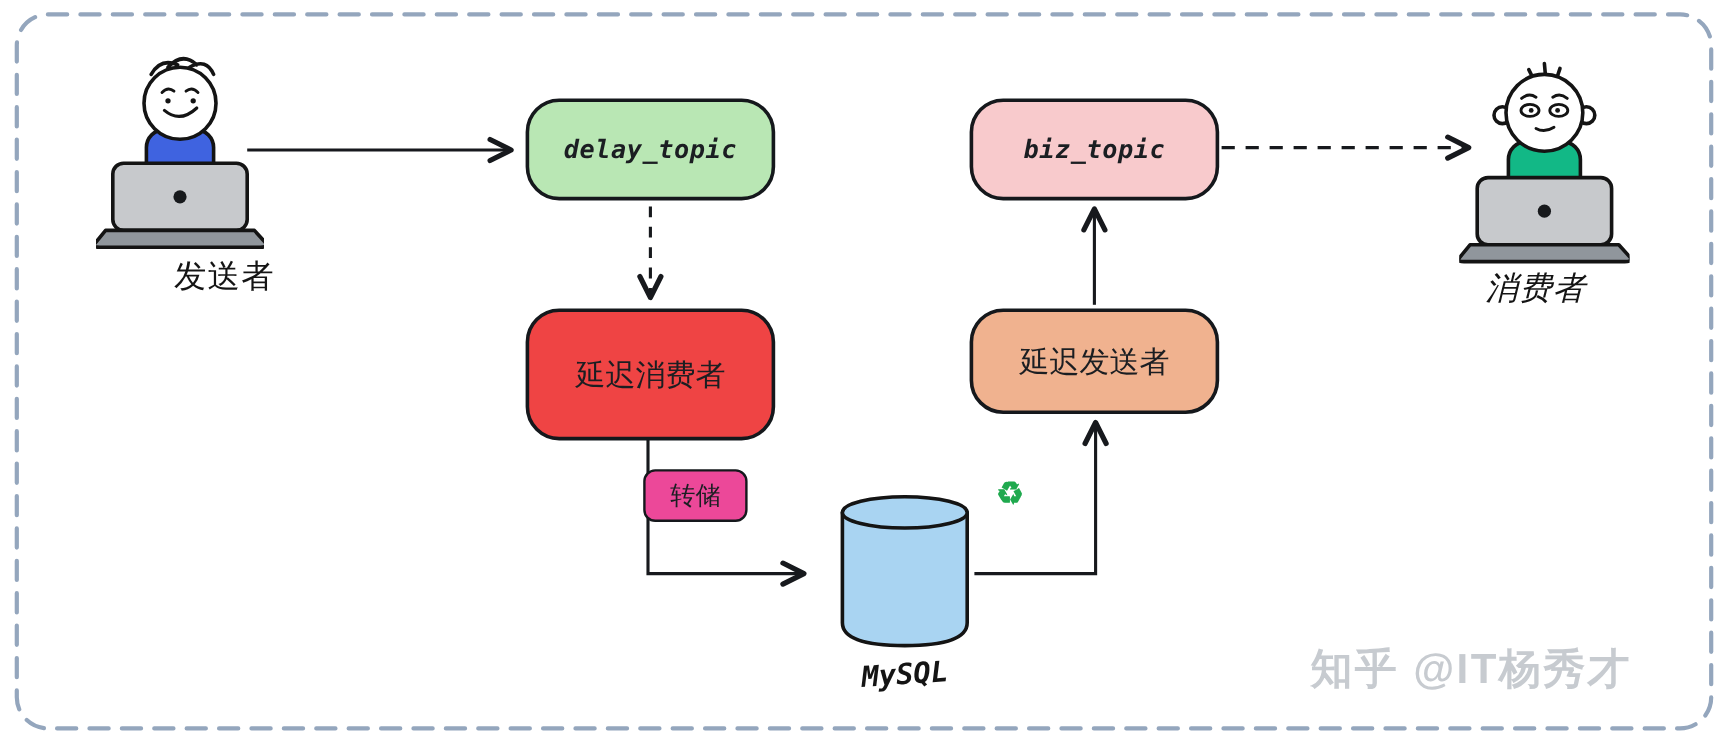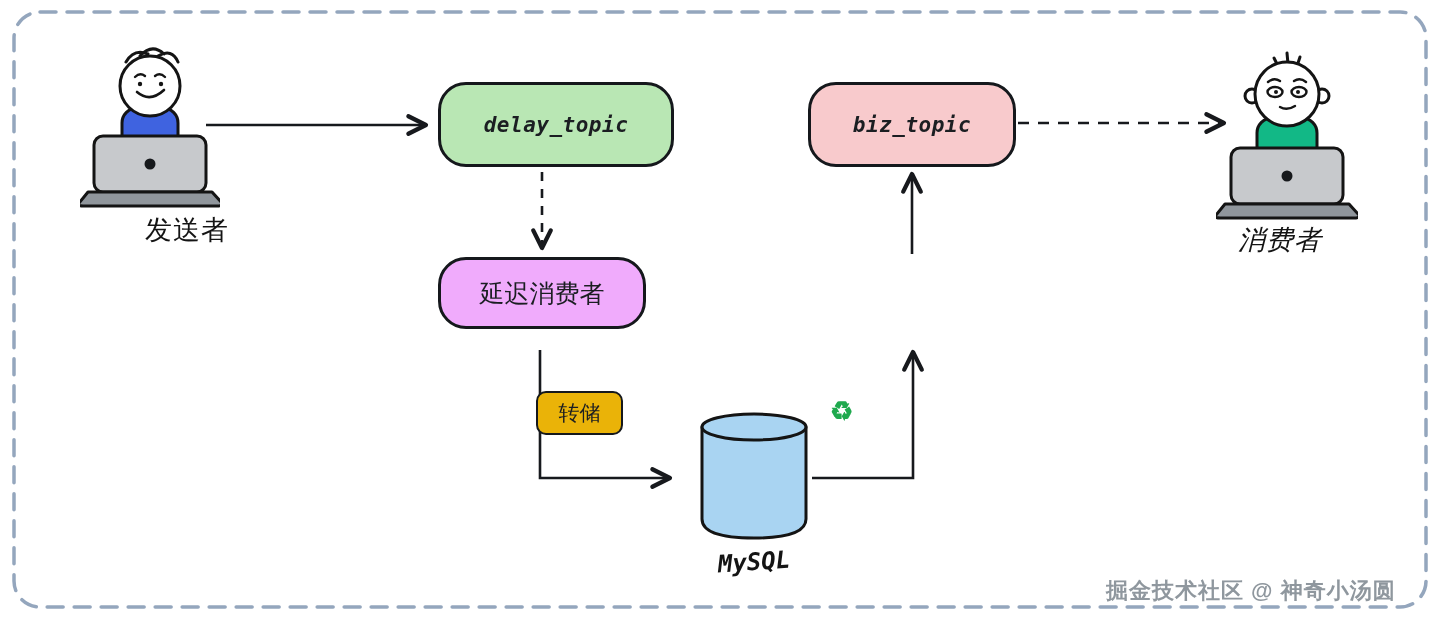--- a/index.html
+++ b/index.html
@@ -126,43 +126,46 @@
       <circle cx="60" cy="42" r="2" fill="#141414"></circle>
       <circle cx="82" cy="42" r="2" fill="#141414"></circle>
       <path d="M64,57 Q71,61 79,56" fill="none" stroke="#141414" stroke-width="2.4" stroke-linecap="round"></path>
       <rect x="15" y="98" width="112" height="56" rx="9" fill="#c7c9cc" stroke="#141414" stroke-width="3"></rect>
       <circle cx="71" cy="126" r="5.5" fill="#17191c"></circle>
       <path d="M9,154 L133,154 L143,165 Q144,168 138,168 L4,168 Q-2,168 0,165 Z" fill="#90969c" stroke="#141414" stroke-width="3" stroke-linejoin="round"></path>
     </svg>
   </div>
   <div class="actor-label" style="left:1238px; top:222px;font-style:italic;">消费者</div>
 
-  <div class="node" style="left: 438px; top: 82px; width: 236px; height: 85px; background: rgb(185, 231, 180);">
+  <div class="node" style="left: 438px; top: 82px; width: 208px; height: 85px; background: rgb(185, 231, 180);">
     <span class="topic-text">delay_topic</span>
   </div>
 
-  <div class="node" style="left: 438px; top: 257px; width: 208px; height: 72px; background: #f0abfc;">
+  <div class="node" style="left: 438px; top: 257px; width: 208px; height: 110px; background: #ef4444;">
     <span>延迟消费者</span>
   </div>
 
   <div class="node" style="left: 808px; top: 82px; width: 208px; height: 85px; background: rgb(248, 202, 204);">
     <span class="topic-text">biz_topic</span>
   </div>
 
+  <div class="node" style="left: 808px; top: 257px; width: 208px; height: 88px; background: rgb(240, 178, 143);">
+    <span>延迟发送者</span>
+  </div>
 
-  <div class="node small" style="left: 536px; top: 391px; width: 87px; height: 44px; background: #eab308;">
+  <div class="node small" style="left: 536px; top: 391px; width: 87px; height: 44px; background: #ec4899;">
     <span>转储</span>
   </div>
 
   <span class="recycle">♻</span>
 
 
   <div class="mysql-wrap">
     <svg viewBox="0 0 116 134" width="116" height="134">
       <path d="M6,17 L6,109 Q6,128 58,128 Q110,128 110,109 L110,17 Z" stroke="#141414" stroke-width="3" stroke-linejoin="round" fill="#a9d4f2"></path>
       <ellipse cx="58" cy="17" rx="52" ry="13" stroke="#141414" stroke-width="3" fill="#a9d4f2"></ellipse>
     </svg>
   </div>
   <div class="mysql-label">MySQL</div>
 
-  <div class="wm-juejin">掘金技术社区 @ 神奇小汤圆</div>
+  <div class="wm-zhihu">知乎 @IT杨秀才</div>
 
 </div>
 
 </body></html>

